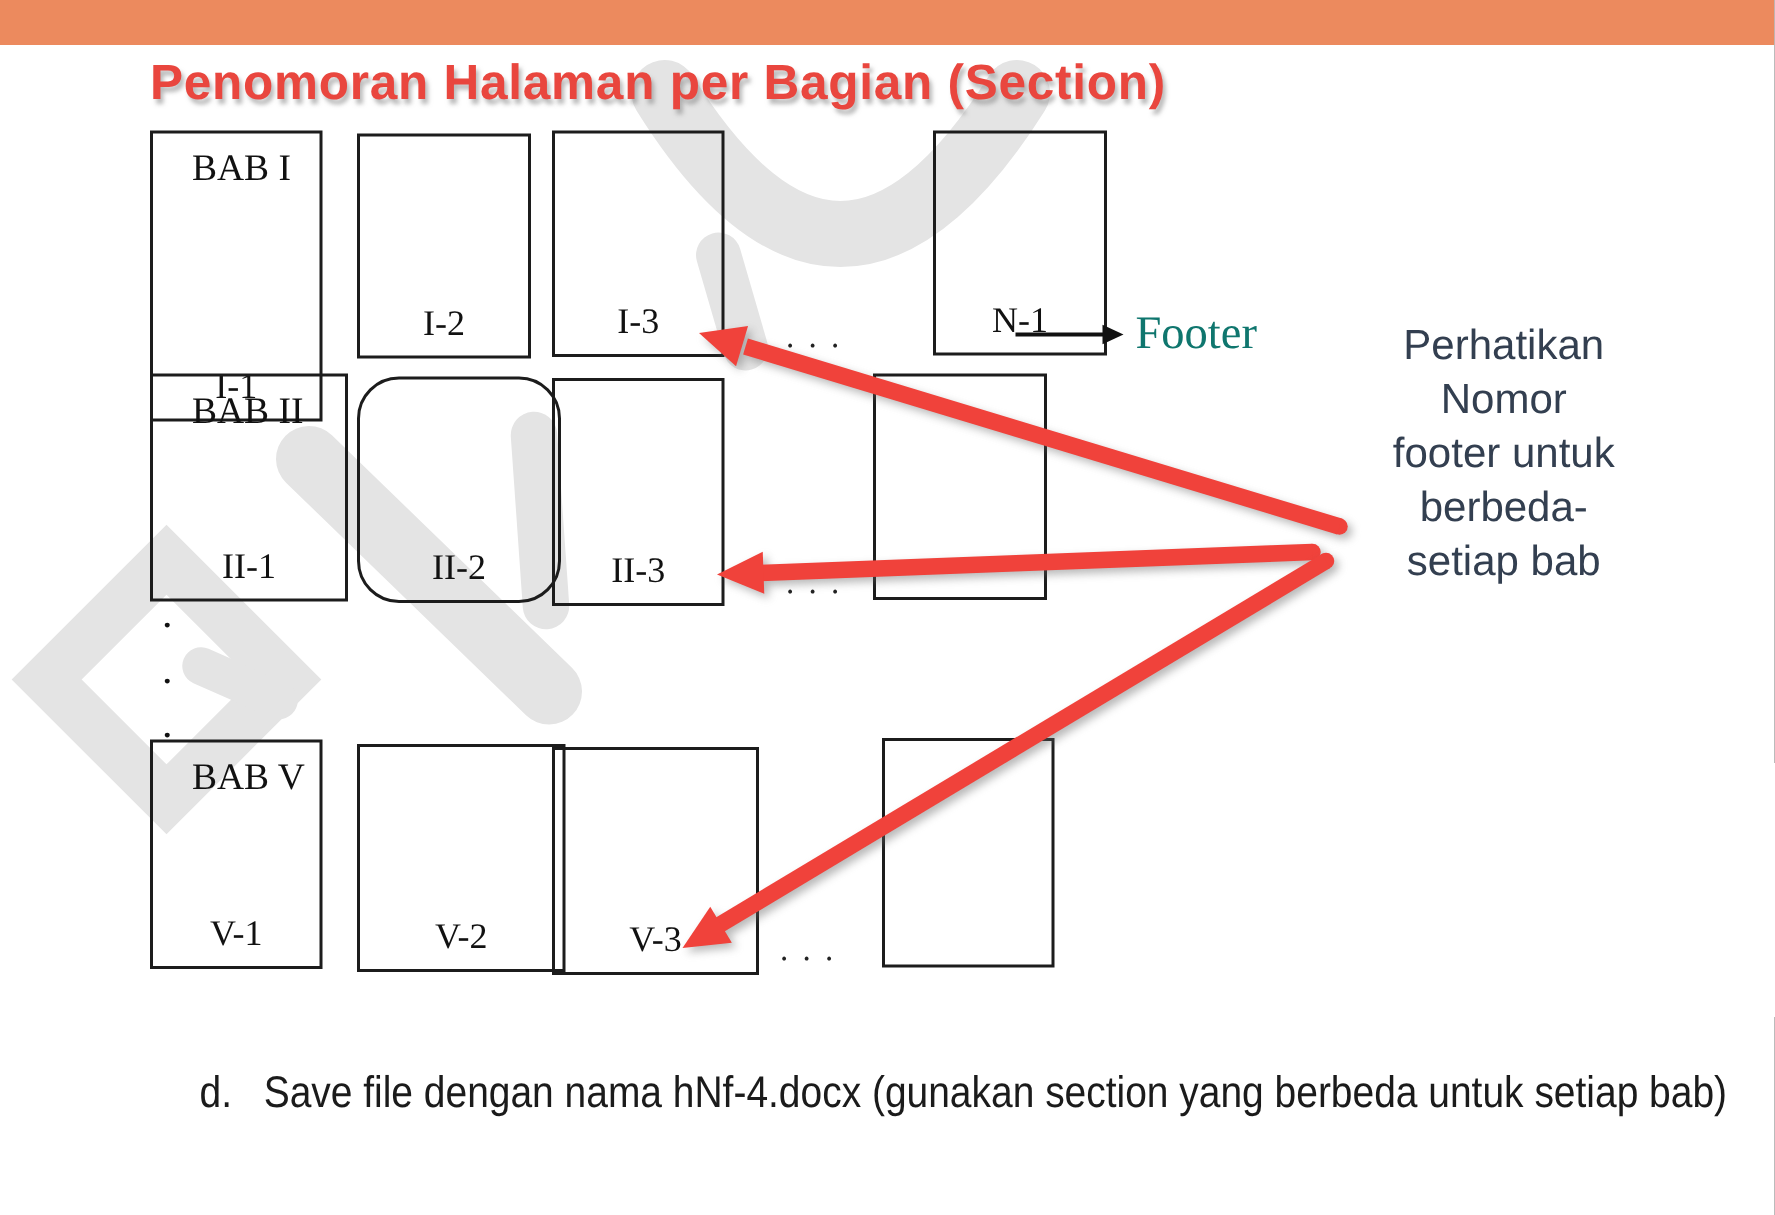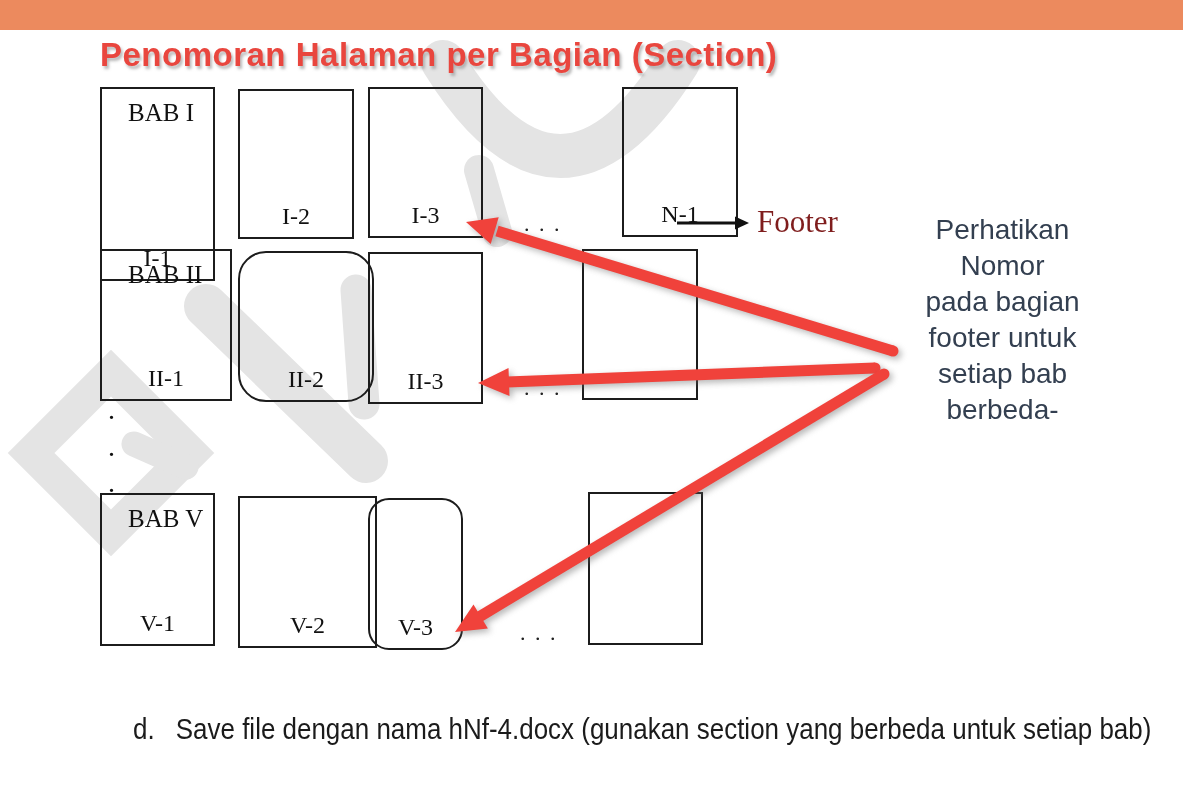--- a/index.html
+++ b/index.html
@@ -32,21 +32,21 @@
   .ellipsis{
     position:absolute;z-index:2;font-family:"Liberation Serif",serif;
     font-size:22px;color:#222;letter-spacing:2px;white-space:nowrap;
   }
   .vdot{
     position:absolute;z-index:2;font-family:"Liberation Serif",serif;
     font-size:28px;color:#111;line-height:20px;
   }
   .footer-label{
     position:absolute;left:757px;top:204px;z-index:2;
-    font-family:"Liberation Serif",serif;font-size:31px;color:#7f1d1d;
+    font-family:"Liberation Serif",serif;font-size:31px;color:#0f766e;
   }
   .arrows-svg{position:absolute;left:0;top:0;z-index:3;pointer-events:none;}
   .red-line{stroke:var(--arrow-red,#F0423B);stroke-width:11;stroke-linecap:butt;}
   .red-shape{fill:var(--arrow-red,#F0423B);}
   .red-grp{filter:drop-shadow(3px 3px 3px rgba(100,100,100,.45));}
   .blk-line{stroke:#111;stroke-width:2.8;}
   .blk-head{fill:#111;}
   .note{
     position:absolute;left:880px;top:212px;width:245px;z-index:2;
     text-align:center;font-size:28px;line-height:36px;font-weight:400;
@@ -110,21 +110,21 @@
   <span class="vdot" style="left:108px;top:437px;">.</span>
   <span class="vdot" style="left:108px;top:473px;">.</span>
 
   <div class="page-box" style="left:100px;top:493px;width:115px;height:153px;">
     <span class="box-top-label">BAB V</span>
     <span class="box-bottom-label">V-1</span>
   </div>
   <div class="page-box" style="left:238px;top:496px;width:139px;height:152px;">
     <span class="box-bottom-label">V-2</span>
   </div>
-  <div class="page-box" style="left:368px;top:498px;width:95px;height:152px;border-radius:21px;">
+  <div class="page-box" style="left:368px;top:498px;width:138px;height:152px;">
     <span class="box-bottom-label">V-3</span>
   </div>
   <div class="page-box" style="left:588px;top:492px;width:115px;height:153px;"></div>
   <span class="ellipsis" style="left:520px;top:620px;">. . .</span>
 
   <span class="footer-label">Footer</span>
 
   <svg class="arrows-svg" width="1183" height="810" aria-hidden="true">
     <g>
       <line class="blk-line" x1="677" y1="223" x2="736" y2="223"></line>
@@ -143,23 +143,22 @@
     <g class="red-grp">
       <circle class="red-shape" cx="884" cy="374" r="5.5"></circle>
       <line class="red-line" x1="884" y1="374" x2="479" y2="617"></line>
       <polygon class="red-shape" points="455,632 473.5,604.5 487.9,628.5"></polygon>
     </g>
   </svg>
 
   <div class="note">
     <span>Perhatikan</span>
     <span>Nomor</span>
-    <span>pada bagian</span>
     <span>footer untuk</span>
+    <span>berbeda-</span>
     <span>setiap bab</span>
-    <span>berbeda-</span>
   </div>
 
   <div class="save-line">
     <span class="marker">d.</span><span>Save file dengan nama hNf-4.docx (gunakan section yang berbeda untuk setiap bab)</span>
   </div>
 
 </div>
 
 </body></html>

